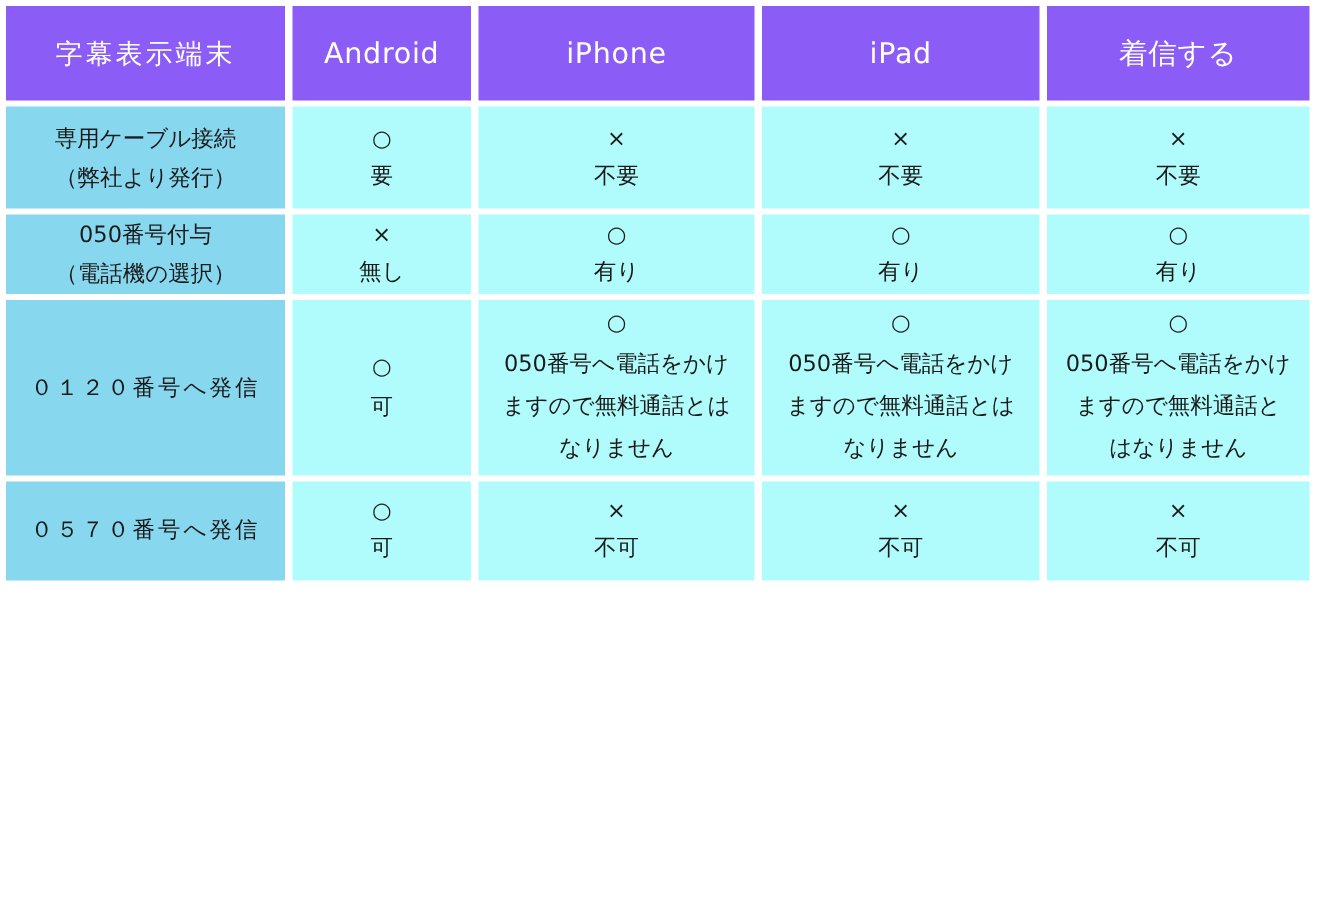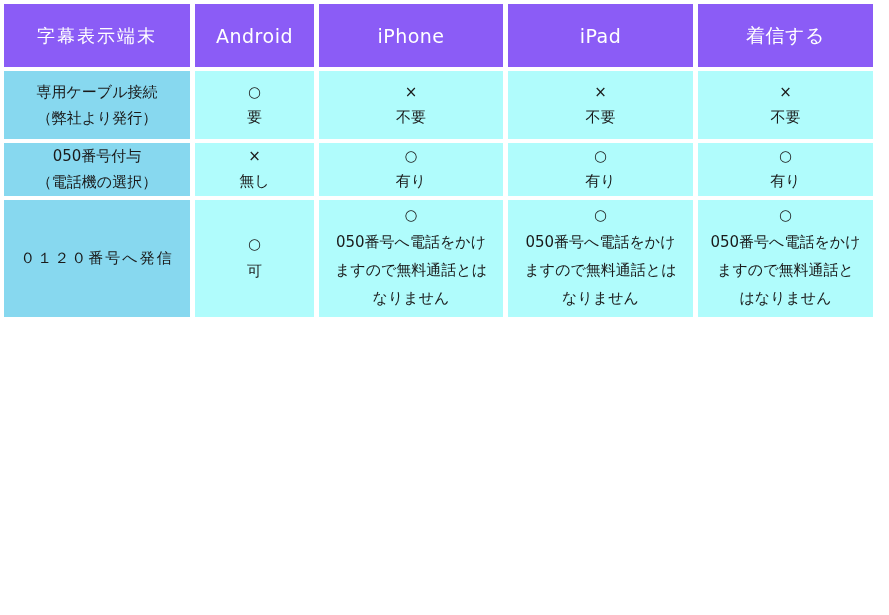--- a/index.html
+++ b/index.html
@@ -196,16 +196,37 @@
         <td class="data">
           <span class="mark">○</span>
           <span class="val note">050番号へ電話をかけますので無料通話とはなりません</span>
         </td>
         <td class="data">
           <span class="mark">○</span>
           <span class="val note">050番号へ電話をかけますので無料通話とはなりません</span>
         </td>
       </tr>
 
+      <tr class="r7">
+        <th class="rowlabel spaced">
+          <span class="lbl">０５７０番号へ発信</span>
+        </th>
+        <td class="data">
+          <span class="mark">○</span>
+          <span class="val">可</span>
+        </td>
+        <td class="data">
+          <span class="mark">×</span>
+          <span class="val">不可</span>
+        </td>
+        <td class="data">
+          <span class="mark">×</span>
+          <span class="val">不可</span>
+        </td>
+        <td class="data">
+          <span class="mark">×</span>
+          <span class="val">不可</span>
+        </td>
+      </tr>
 
     </tbody>
   </table>
 </div>
 
 </body></html>

